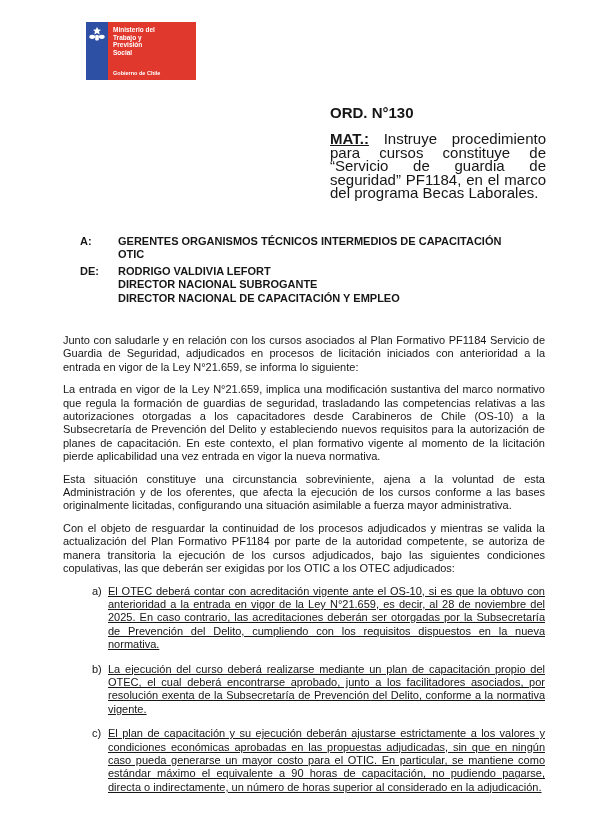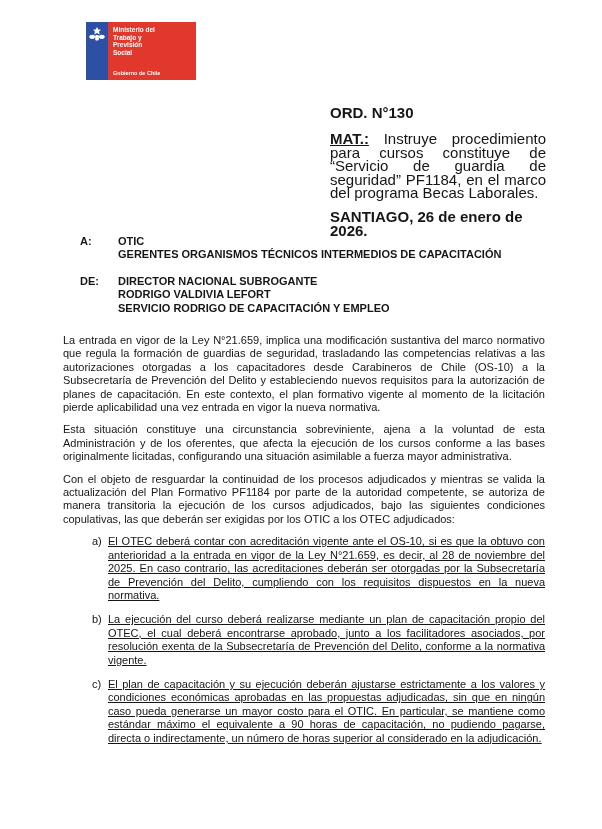--- a/index.html
+++ b/index.html
@@ -21,21 +21,21 @@
   
   .hdr { position:absolute; left:330px; top:106px; width:216px; font-size:15px; line-height:13.4px; }
   .hdr .ord  { font-weight:bold; margin:0 0 13px 0; }
   .hdr .mat  { text-align:justify; margin:0 0 11px 0; }
   .hdr .mat b { font-weight:bold;text-decoration:underline; }
   .hdr .date { font-weight:bold; }
 
   
   .recip { position:absolute; left:80px; top:235px; width:466px; font-size:11px; font-weight:bold; line-height:13.4px; }
   .recip .row { display:flex; }
-  .recip .row.from { margin-top:13px; }
+  .recip .row.from { margin-top:3px; }
   .recip .lbl { flex:none; width:38px; }
   .recip .lines { flex:1; }
 
   
   .docbody { position:absolute; left:63px; top:334px; width:482px; font-size:11px; line-height:13.4px; }
   .docbody p { margin:0 0 9px 0; text-align:justify; }
   .li { display:flex; margin-bottom:11px; }
   .li:last-child { margin-bottom:0; }
   .li .mk { flex:none; width:16px; margin-left:29px; }
   .li .tx { flex:1; text-align:justify;text-decoration:underline; }
@@ -62,42 +62,42 @@
         <div>Social</div>
       </div>
       <div class="gobierno">Gobierno de Chile</div>
     </div>
   </div>
 
 
   <div class="hdr">
     <div class="ord">ORD. N°130</div>
     <div class="mat"><b>MAT.:</b><span> Instruye procedimiento para cursos constituye de “Servicio de guardia de seguridad” PF1184, en el marco del programa Becas Laborales.</span></div>
-    <div class="date">SANTIAGO, 26 de enero de 2026.</div>
   </div>
 
   <div class="recip">
     <div class="row">
       <div class="lbl">A:</div>
       <div class="lines">
+        <div>GERENTES ORGANISMOS TÉCNICOS INTERMEDIOS DE CAPACITACIÓN</div>
         <div>OTIC</div>
-        <div>GERENTES ORGANISMOS TÉCNICOS INTERMEDIOS DE CAPACITACIÓN</div>
       </div>
     </div>
     <div class="row from">
       <div class="lbl">DE:</div>
       <div class="lines">
+        <div>RODRIGO VALDIVIA LEFORT</div>
         <div>DIRECTOR NACIONAL SUBROGANTE</div>
-        <div>RODRIGO VALDIVIA LEFORT</div>
-        <div>SERVICIO RODRIGO DE CAPACITACIÓN Y EMPLEO</div>
+        <div>DIRECTOR NACIONAL DE CAPACITACIÓN Y EMPLEO</div>
       </div>
     </div>
   </div>
 
   <div class="docbody">
+    <p>Junto con saludarle y en relación con los cursos asociados al Plan Formativo PF1184 Servicio de Guardia de Seguridad, adjudicados en procesos de licitación iniciados con anterioridad a la entrada en vigor de la Ley N°21.659, se informa lo siguiente:</p>
     <p>La entrada en vigor de la Ley N°21.659, implica una modificación sustantiva del marco normativo que regula la formación de guardias de seguridad, trasladando las competencias relativas a las autorizaciones otorgadas a los capacitadores desde Carabineros de Chile (OS-10) a la Subsecretaría de Prevención del Delito y estableciendo nuevos requisitos para la autorización de planes de capacitación. En este contexto, el plan formativo vigente al momento de la licitación pierde aplicabilidad una vez entrada en vigor la nueva normativa.</p>
     <p>Esta situación constituye una circunstancia sobreviniente, ajena a la voluntad de esta Administración y de los oferentes, que afecta la ejecución de los cursos conforme a las bases originalmente licitadas, configurando una situación asimilable a fuerza mayor administrativa.</p>
     <p>Con el objeto de resguardar la continuidad de los procesos adjudicados y mientras se valida la actualización del Plan Formativo PF1184 por parte de la autoridad competente, se autoriza de manera transitoria la ejecución de los cursos adjudicados, bajo las siguientes condiciones copulativas, las que deberán ser exigidas por los OTIC a los OTEC adjudicados:</p>
 
     <div class="li">
       <span class="mk">a)</span>
       <div class="tx">El OTEC deberá contar con acreditación vigente ante el OS-10, si es que la obtuvo con anterioridad a la entrada en vigor de la Ley N°21.659, es decir, al 28 de noviembre del 2025. En caso contrario, las acreditaciones deberán ser otorgadas por la Subsecretaría de Prevención del Delito, cumpliendo con los requisitos dispuestos en la nueva normativa.</div>
     </div>
     <div class="li">
       <span class="mk">b)</span>

